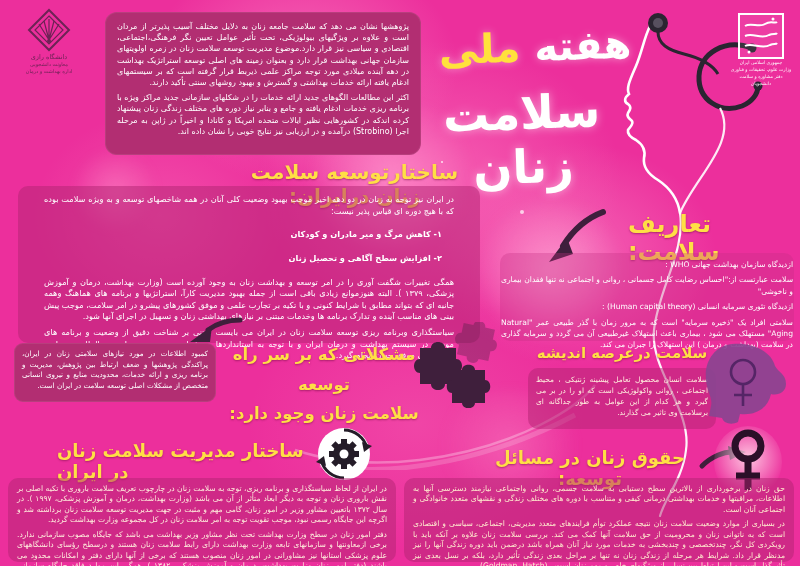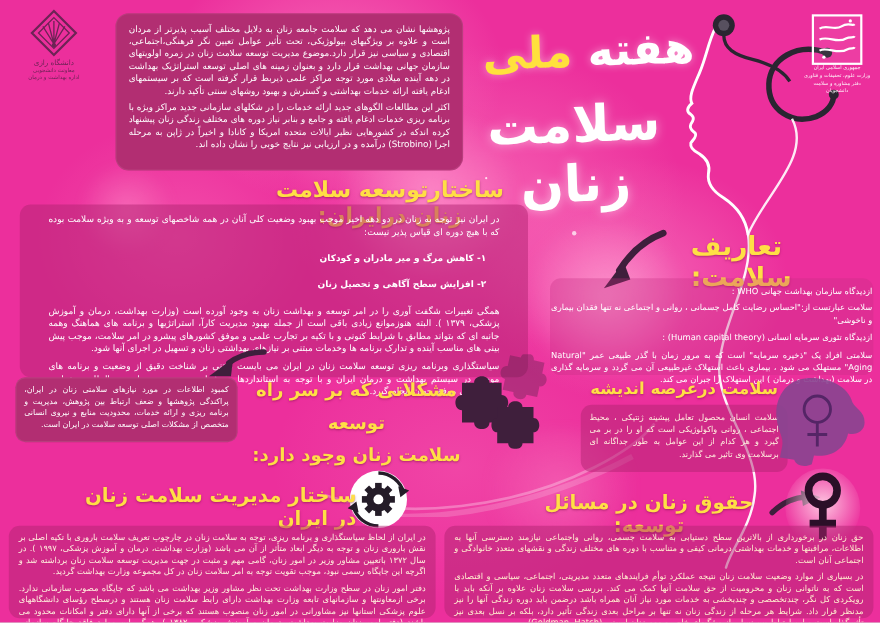--- a/index.html
+++ b/index.html
@@ -175,21 +175,21 @@
       <rect x="25" y="13" width="6" height="6" transform="rotate(225 28 28)"></rect>
       <rect x="25" y="13" width="6" height="6" transform="rotate(270 28 28)"></rect>
       <rect x="25" y="13" width="6" height="6" transform="rotate(315 28 28)"></rect>
       <circle cx="28" cy="28" r="11"></circle>
     </g>
     <circle cx="28" cy="28" r="4.5" fill="#ffffff"></circle>
     <path d="M28,4 A24,24 0 0 1 51,22 M28,52 A24,24 0 0 1 5,34" stroke="#241c28" stroke-width="3" fill="none"></path>
     <polygon points="48,26 56,20 46,16" fill="#241c28"></polygon>
     <polygon points="8,30 0,36 10,40" fill="#241c28"></polygon>
   </svg>
-  <div class="h-yellow" style="left:72px;top:440px;width:252px;font-size:18px;text-align:right;">ساختار مدیریت سلامت زنان در ایران</div>
+  <div class="h-yellow" style="left:57px;top:440px;width:252px;font-size:18px;text-align:left;">ساختار مدیریت سلامت زنان در ایران</div>
   <div class="panel soft mgmt-box">
     <p>در ایران از لحاظ سیاستگذاری و برنامه ریزی، توجه به سلامت زنان در چارچوب تعریف سلامت باروری با تکیه اصلی بر نقش باروری زنان و توجه به دیگر ابعاد متأثر از آن می باشد (وزارت بهداشت، درمان و آموزش پزشکی، ۱۹۹۷ ). در سال ۱۳۷۲ باتعیین مشاور وزیر در امور زنان، گامی مهم و مثبت در جهت مدیریت توسعه سلامت زنان برداشته شد و اگرچه این جایگاه رسمی نبود، موجب تقویت توجه به امر سلامت زنان در کل مجموعه وزارت بهداشت گردید.</p>
     <p>دفتر امور زنان در سطح وزارت بهداشت تحت نظر مشاور وزیر بهداشت می باشد که جایگاه مصوب سازمانی ندارد. برخی ازمعاونتها و سازمانهای تابعه وزارت بهداشت دارای رابط سلامت زنان هستند و درسطح رؤسای دانشگاههای علوم پزشکی استانها نیز مشاورانی در امور زنان منصوب هستند که برخی از آنها دارای دفتر و امکانات محدود می باشند (دفتر امور زنان وزارت بهداشت، درمان و آموزش پزشکی، ۱۳۸۲ ). همگی این موارد فاقد جایگاه سازمانی رسمی هستند که وضعیت آنها تحت تأثیر تغییر مسئولان قرار می گیرد.</p>
   </div>
 
   <div class="h-yellow" style="left:476px;top:447px;width:228px;font-size:18px;text-align:center;">حقوق زنان در مسائل توسعه:</div>
   <svg class="icon-abs" style="left:698px;top:442px;" width="48" height="32" viewBox="0 0 48 32">
     <path d="M4,24 C14,14 26,10 34,10" stroke="#3f1f3c" stroke-width="5" fill="none" stroke-linecap="round"></path>
     <polygon points="30,4 48,10 32,18" fill="#3f1f3c"></polygon>
   </svg>

